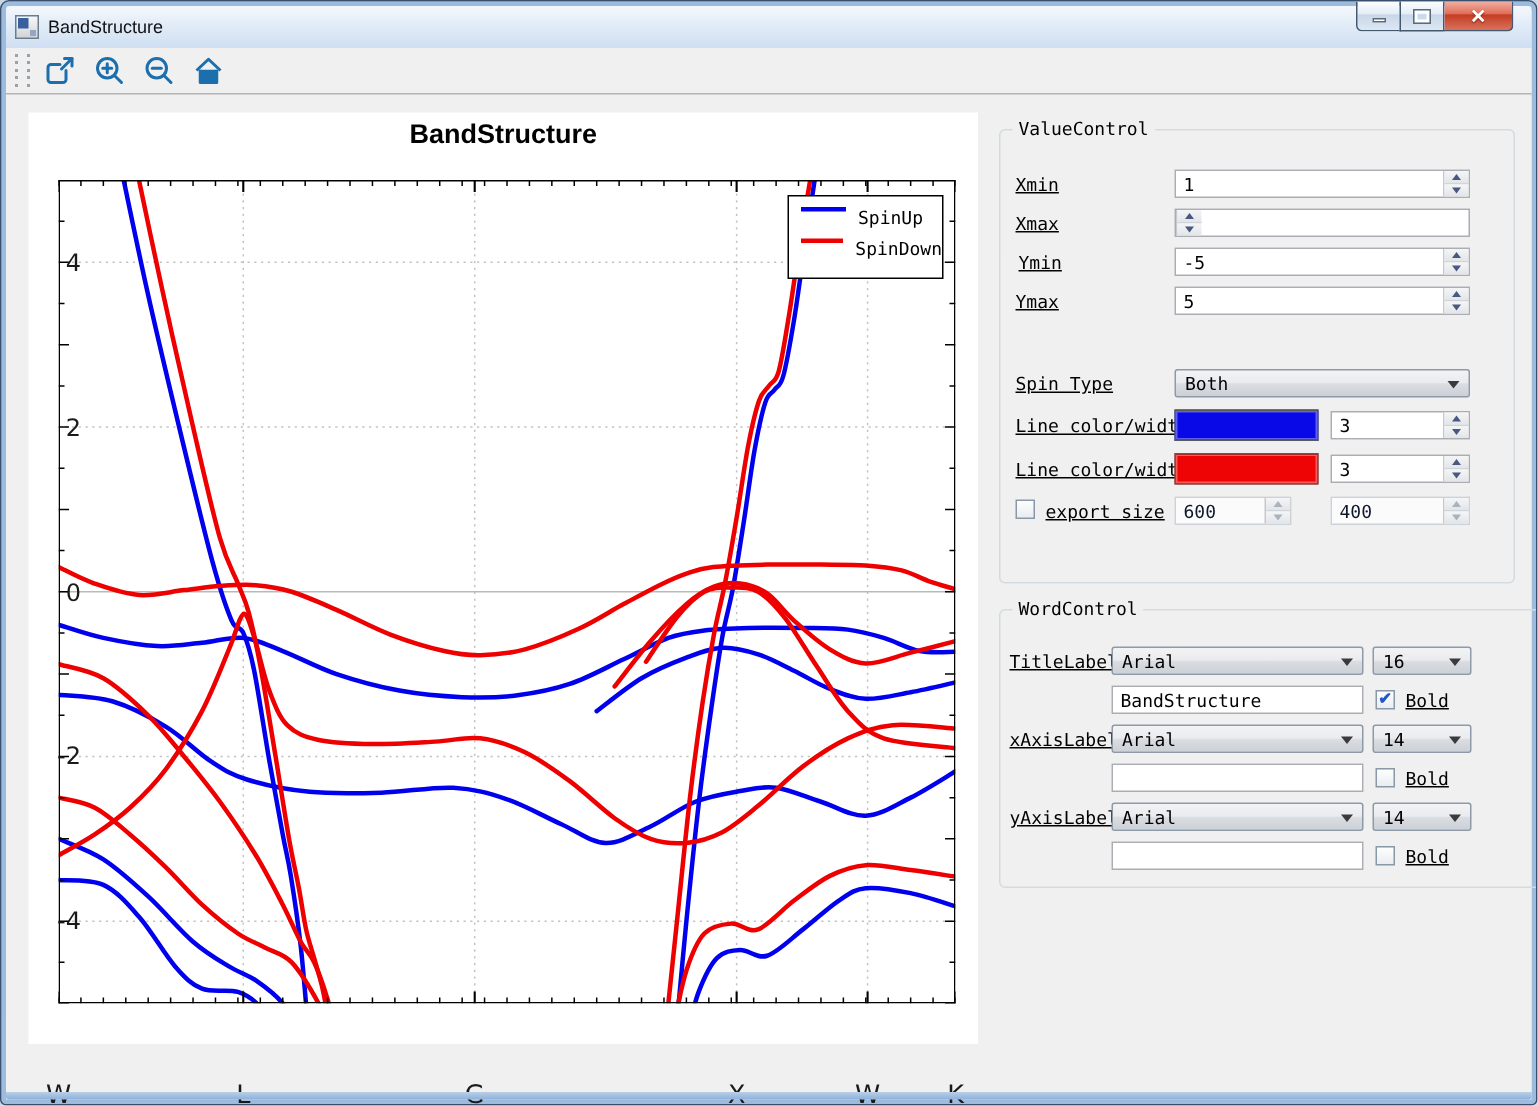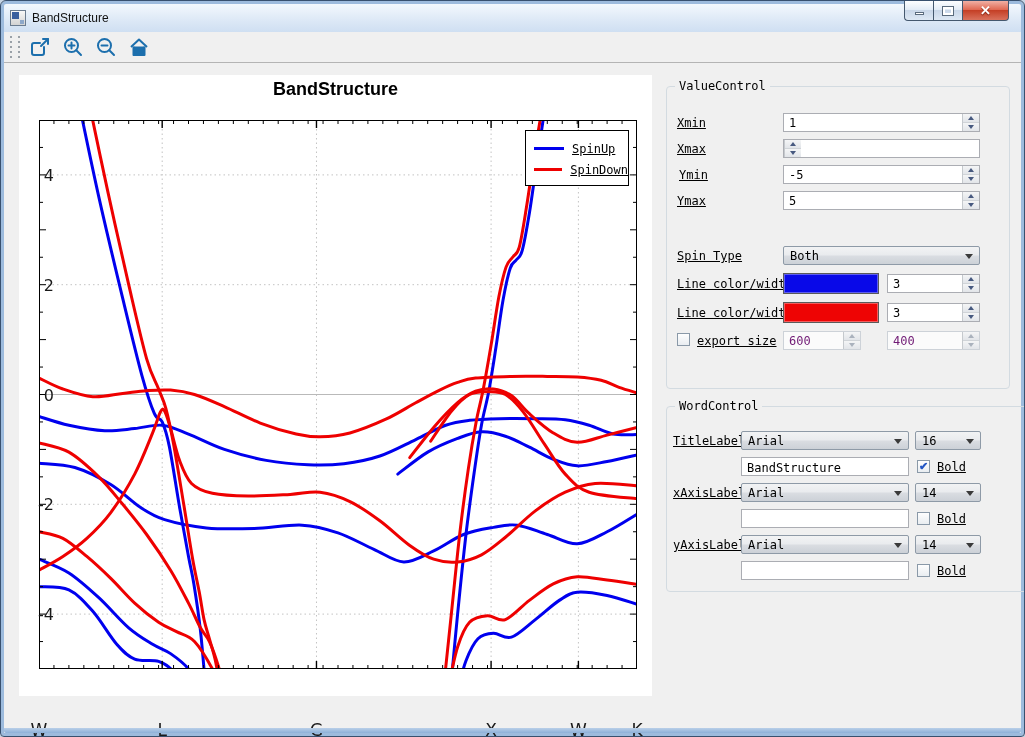--- a/index.html
+++ b/index.html
@@ -47,37 +47,37 @@
   .bottom-edge{position:absolute;left:3px;bottom:3px;right:3px;height:5px;background:linear-gradient(#b9cfe8,#8db0d8);border-radius:0 0 2px 2px;}
   
   .plot-card{position:absolute;left:15px;top:11px;width:633px;height:621px;background:#fff;}
   .plot-title{position:absolute;left:0;top:4px;width:100%;text-align:center;
     font-size:18px;font-weight:bold;color:#000;font-family:"Liberation Sans",sans-serif;}
   .plot-box{position:absolute;left:20px;top:45px;width:598px;height:549px;}
   .plot-box svg{position:absolute;left:0;top:0;}
   .xlabels span{position:absolute;top:600px;transform:translateX(-50%);font-size:17px;color:#1a1a1a;font-family:"DejaVu Sans",sans-serif;}
   .ylabels span{position:absolute;width:30px;left:-15px;text-align:right;font-size:16px;color:#1a1a1a;transform:translateY(-50%);font-family:"DejaVu Sans",sans-serif;}
   .legend{position:absolute;right:8px;top:10px;width:104px;height:56px;background:#fff;border:1px solid #000;padding:7px 0 0 8px;}
-  .legend-row{display:flex;align-items:center;height:21px;text-decoration:underline;}
+  .legend-row{display:flex;align-items:flex-start;height:21px;}
   .legend-line{width:30px;height:3px;margin-right:8px;}
   .legend-label{font-family:"DejaVu Sans Mono",monospace;font-size:12px;color:#000;}
   
   .mono{font-family:"DejaVu Sans Mono",monospace;font-size:12px;color:#000;}
   .groupbox{position:absolute;border:1px solid #d3dbe1;border-radius:4px;}
   .gb-title{position:absolute;top:-8px;left:8px;background:#f0f0f0;padding:0 4px;}
   .row-label{position:absolute;white-space:nowrap;text-decoration:underline;}
   .spinbox{position:absolute;border:1px solid #abadb3;background:#fff;display:flex;}
   .spinbox input{flex:1;border:none;outline:none;padding:0 0 0 5px;font-family:"DejaVu Sans Mono",monospace;font-size:12px;background:transparent;min-width:0;color:#000;}
   .spin-btns{width:17px;border-left:1px solid #c5c9cd;display:flex;flex-direction:column;}
   .spin-btns div{flex:1;display:flex;align-items:center;justify-content:center;background:linear-gradient(#f4f5f6,#e2e5e9);}
   .spin-btns div:first-child{border-bottom:1px solid #d0d4d8;}
   .arr-up{width:0;height:0;border-left:3px solid transparent;border-right:3px solid transparent;border-bottom:4px solid #47597f;}
   .arr-dn{width:0;height:0;border-left:3px solid transparent;border-right:3px solid transparent;border-top:4px solid #47597f;}
   .spinbox.disabled{border-color:#cdd2d8;background:#fbfbfb;}
-  .spinbox.disabled input{color:#701a75;}
+  .spinbox.disabled input{color:#0f172a;}
   .spinbox.disabled .arr-up{border-bottom-color:#aab2bd;}
   .spinbox.disabled .arr-dn{border-top-color:#aab2bd;}
   .btn{position:absolute;border:1px solid #8e8f8f;border-radius:3px;
     background:linear-gradient(#f4f4f4,#ebebeb 48%,#dcdcdc 52%,#cfcfcf);
     font-family:"DejaVu Sans Mono",monospace;font-size:12px;color:#000;
     display:flex;align-items:center;justify-content:center;padding:0;}
   .combo{position:absolute;border:1px solid #8e9aa7;border-radius:2px;
     background:linear-gradient(#f2f3f4,#e9ebee 48%,#dadde2 52%,#ccd1d7);
     display:flex;align-items:center;padding-left:6px;}
   .combo .combo-arrow{position:absolute;right:6px;top:50%;margin-top:-2px;

